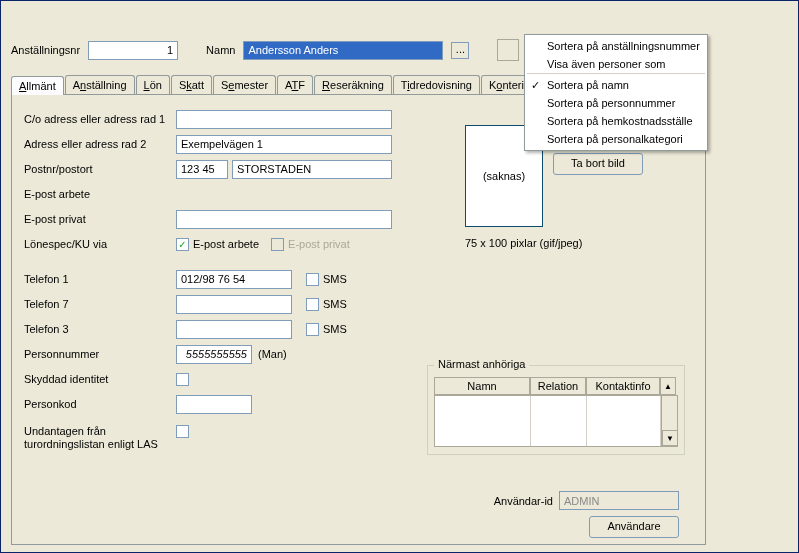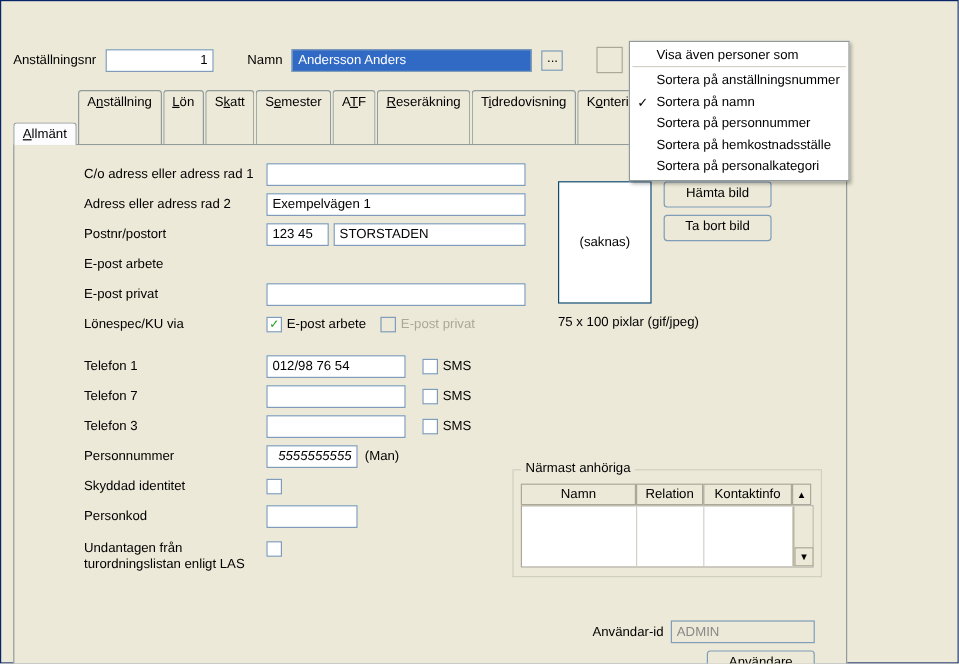--- a/index.html
+++ b/index.html
@@ -11,24 +11,24 @@
   .body { position: absolute; top: 28px; left: 0; right: 0; bottom: 0; padding: 10px; }
   .top-row { display: flex; align-items: center; gap: 8px; margin-bottom: 10px; }
   .label { color: #000; }
   .input { border: 1px solid #7f9db9; background: #fff; padding: 2px 4px; height: 19px; }
   .input.sel { background: #316ac5; color: #fff; }
   .right-buttons { position: absolute; right: 10px; top: 38px; width: 86px; display: flex; flex-direction: column; gap: 7px; }
   .btn { border: 1px solid #7f9db9; background: #ece9d8; padding: 3px 6px; height: 22px; text-align: center; cursor: pointer; border-radius: 3px; white-space: nowrap; }
   .btn u { text-decoration: underline; }
   .tabs { display: flex; border-bottom: 1px solid #919b9c; margin-top: 4px; }
   .tab { padding: 3px 7px; border: 1px solid #919b9c; border-bottom: none; background: #ece9d8; margin-right: 1px; border-radius: 3px 3px 0 0; cursor: pointer; font-size: 11px; }
-  .tab.active { background: #fcfcfe; position: relative; top: 1px; margin-top: 26px; }
+  .tab.active { background: #fcfcfe; position: relative; top: 1px; }
   .tab u { text-decoration: underline; }
   .tab-content { border: 1px solid #919b9c; border-top: none; background: #ece9d8; height: 450px; padding: 14px 12px; position: relative; width: 695px; }
-  .form-row { display: flex; align-items: center; margin-bottom: 5px; height: 20px; margin-left: 46px; }
+  .form-row { display: flex; align-items: center; margin-bottom: 5px; height: 20px; }
   .form-label { width: 152px; }
   .chk { width: 13px; height: 13px; border: 1px solid #7f9db9; background: #fff; display: inline-flex; align-items: center; justify-content: center; margin-right: 4px; cursor: pointer; }
   .chk.checked::after { content: "✓"; font-size: 10px; color: #21a121; }
   .chk.disabled { background: #ece9d8; }
   .img-area { position: absolute; top: 30px; right: 20px; width: 220px; }
   .img-box { width: 78px; height: 102px; border: 1px solid #0c4a6e; background: #fff; display: flex; align-items: center; justify-content: center; color: #000; }
   .img-row { display: flex; gap: 10px; align-items: flex-start; }
   .img-btns { display: flex; flex-direction: column; gap: 6px; }
   .group { position: absolute; border: 1px solid #d0d0bf; border-top: none; }
   .group-title { position: absolute; top: -7px; left: 6px; background: #ece9d8; padding: 0 4px; }
@@ -198,27 +198,27 @@
           <div style="position:absolute; right:26px; bottom:6px;">
             <div class="btn" style="width:90px"><span>Användare</span></div>
           </div>
         </div>
       </div>
     </div>
   </div>
 
 
   <div class="dropdown-menu">
+    <div class="menu-item">
+      <span>Sortera på anställningsnummer</span>
+    </div>
     <div class="menu-item title-item">
       <span>Visa även personer som</span>
     </div>
     <div class="menu-item">
-      <span>Sortera på anställningsnummer</span>
-    </div>
-    <div class="menu-item">
       <span class="check">✓</span>
       <span>Sortera på namn</span>
     </div>
     <div class="menu-item">
       <span>Sortera på personnummer</span>
     </div>
     <div class="menu-item">
       <span>Sortera på hemkostnadsställe</span>
     </div>
     <div class="menu-item">

